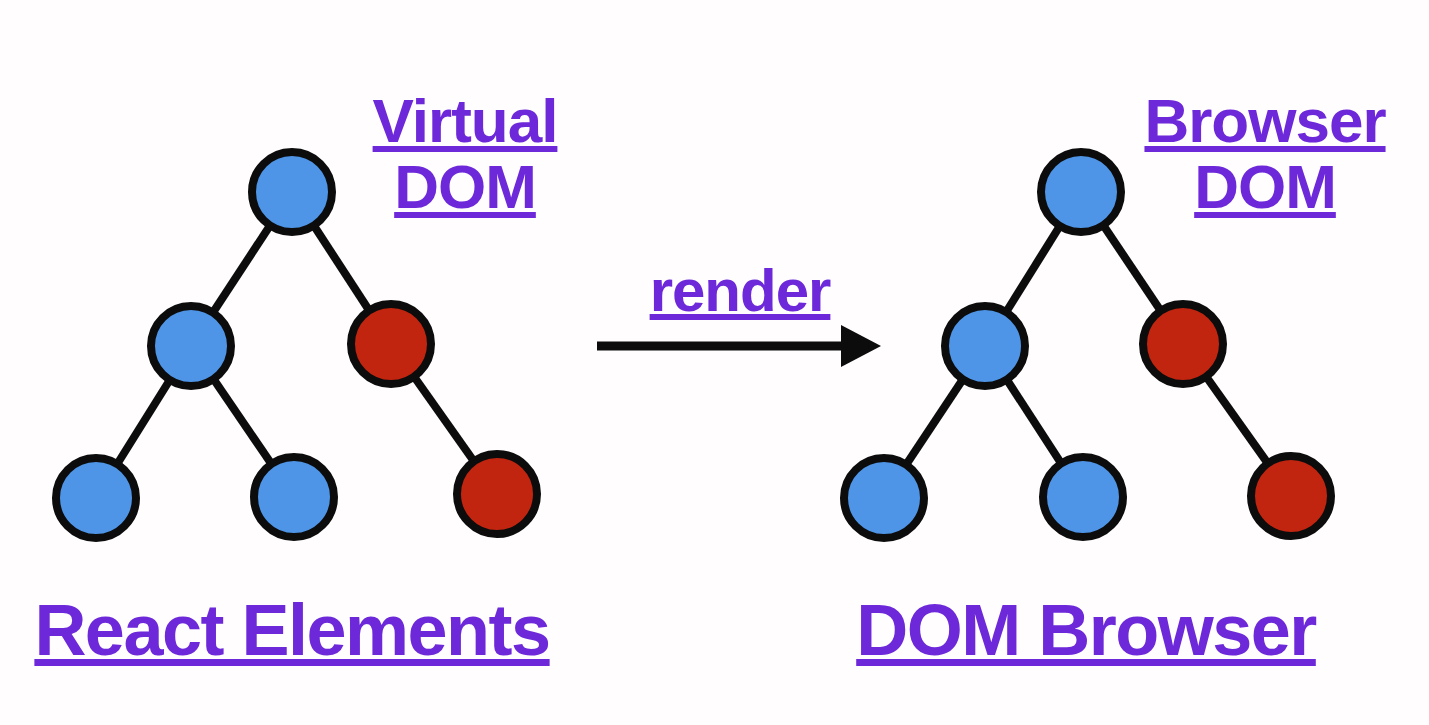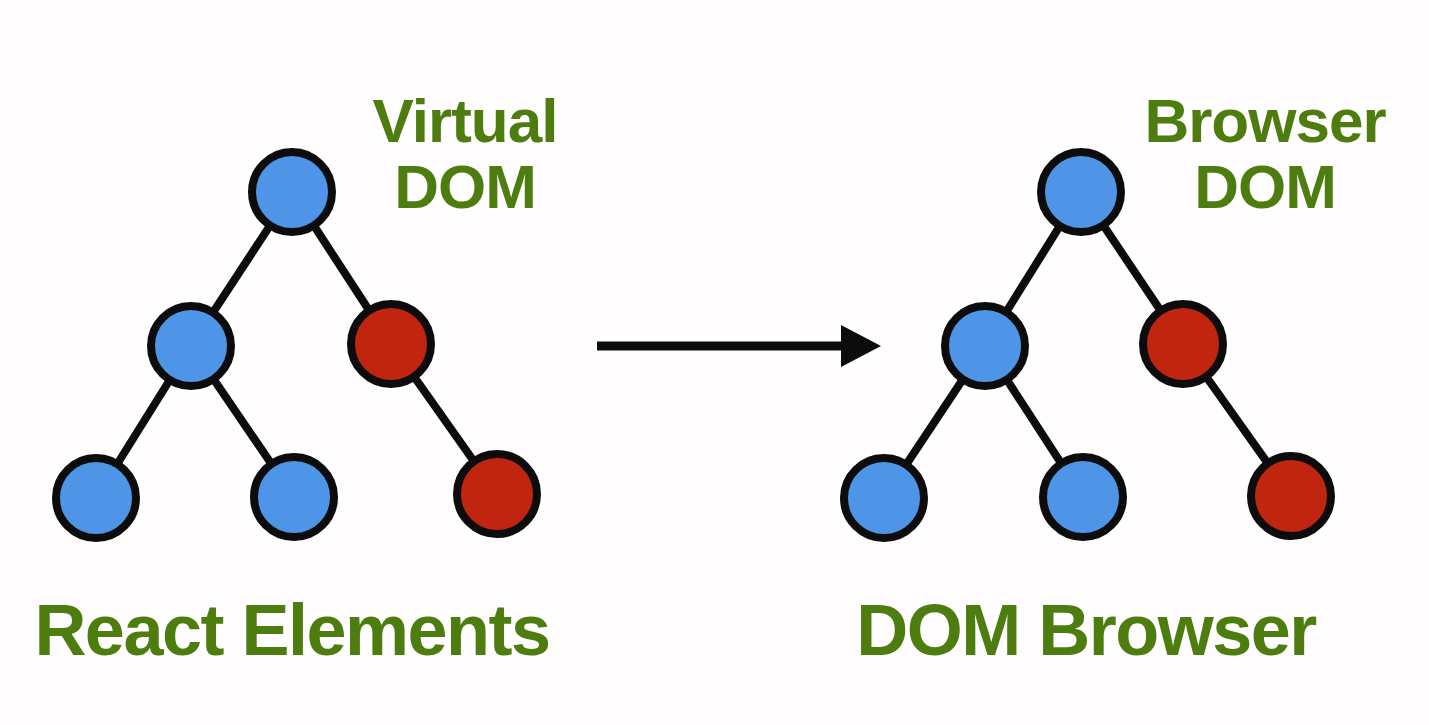--- a/index.html
+++ b/index.html
@@ -16,24 +16,25 @@
     overflow: hidden;
   }
   .stage svg {
     position: absolute;
     left: 0;
     top: 0;
   }
   .label {
     position: absolute;
     transform: translateX(-50%);
-    color: #4d7c0f;
+    color: #6d28d9;
     text-align: center;
     white-space: nowrap;
     user-select: none;
+    text-decoration: underline;
   }
   .tree-title {
     font-size: 62px;
     font-weight: bold;
     line-height: 66px;
     letter-spacing: -1px;
   }
   .render-label {
     font-size: 60px;
     font-weight: bold;
@@ -82,18 +83,19 @@
   <div class="label tree-title" style="left:465px; top:88px;">
     <div>Virtual</div>
     <div>DOM</div>
   </div>
 
   <div class="label tree-title" style="left:1257px; top:88px;margin-left:8px;">
     <div>Browser</div>
     <div>DOM</div>
   </div>
 
+  <div class="label render-label" style="left:740px; top:260px;">render</div>
 
   <div class="label caption" style="left:292px; top:600px;">React Elements</div>
 
   <div class="label caption" style="left:1086px; top:600px;">DOM Browser</div>
 
 </div>
 
 </body></html>

